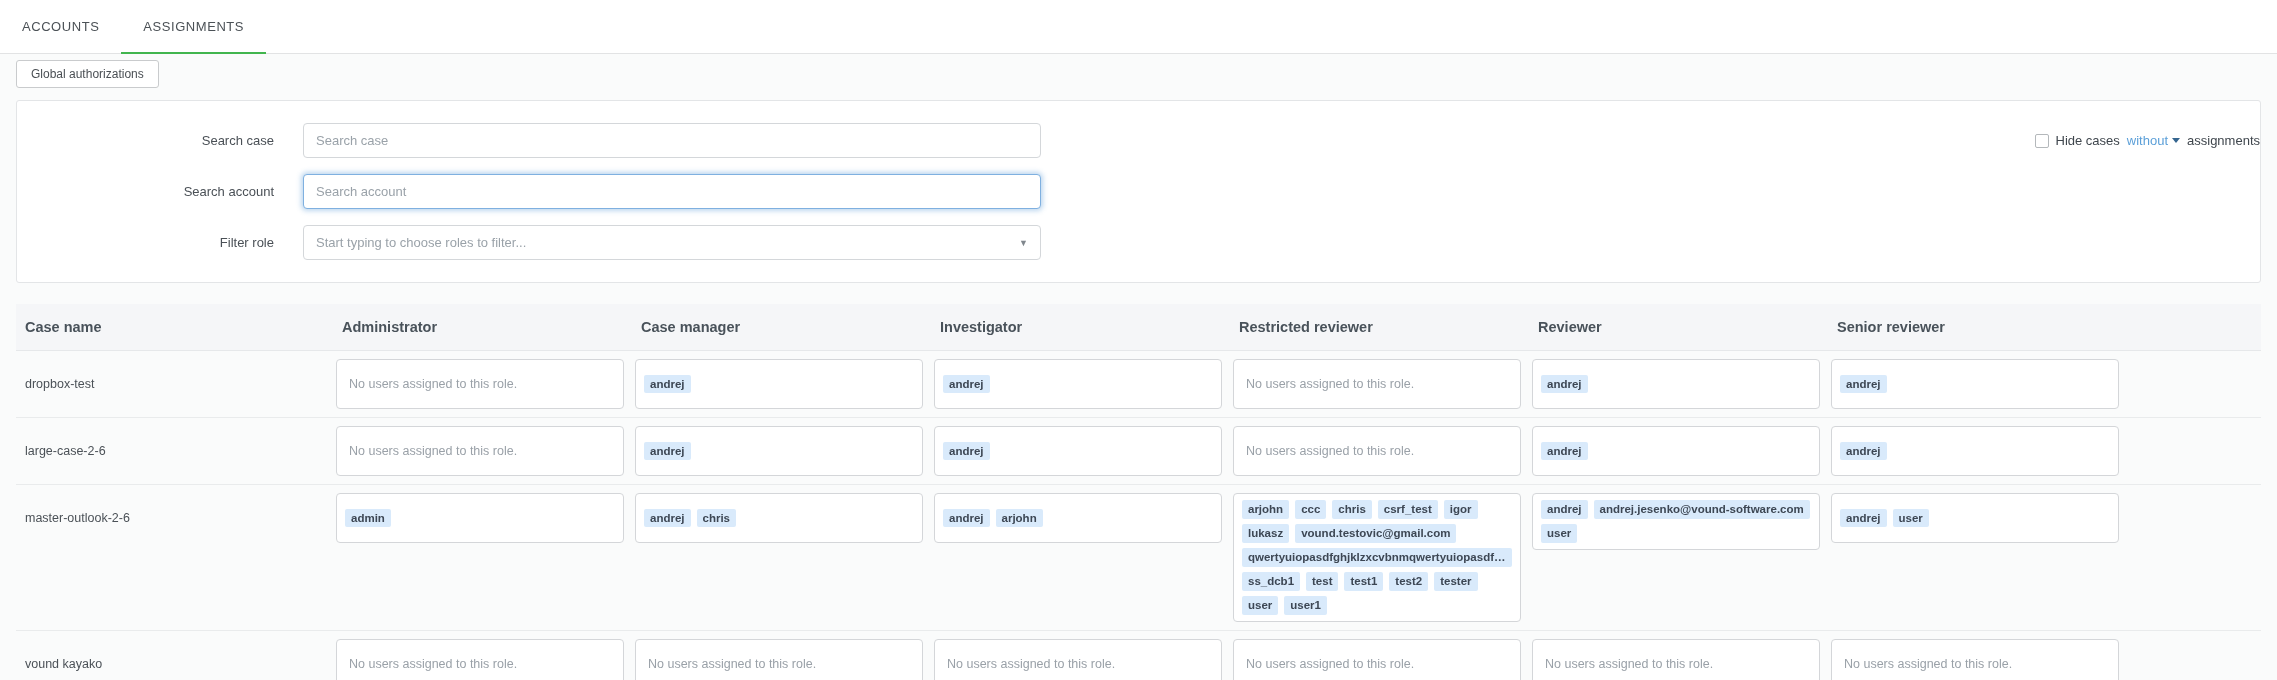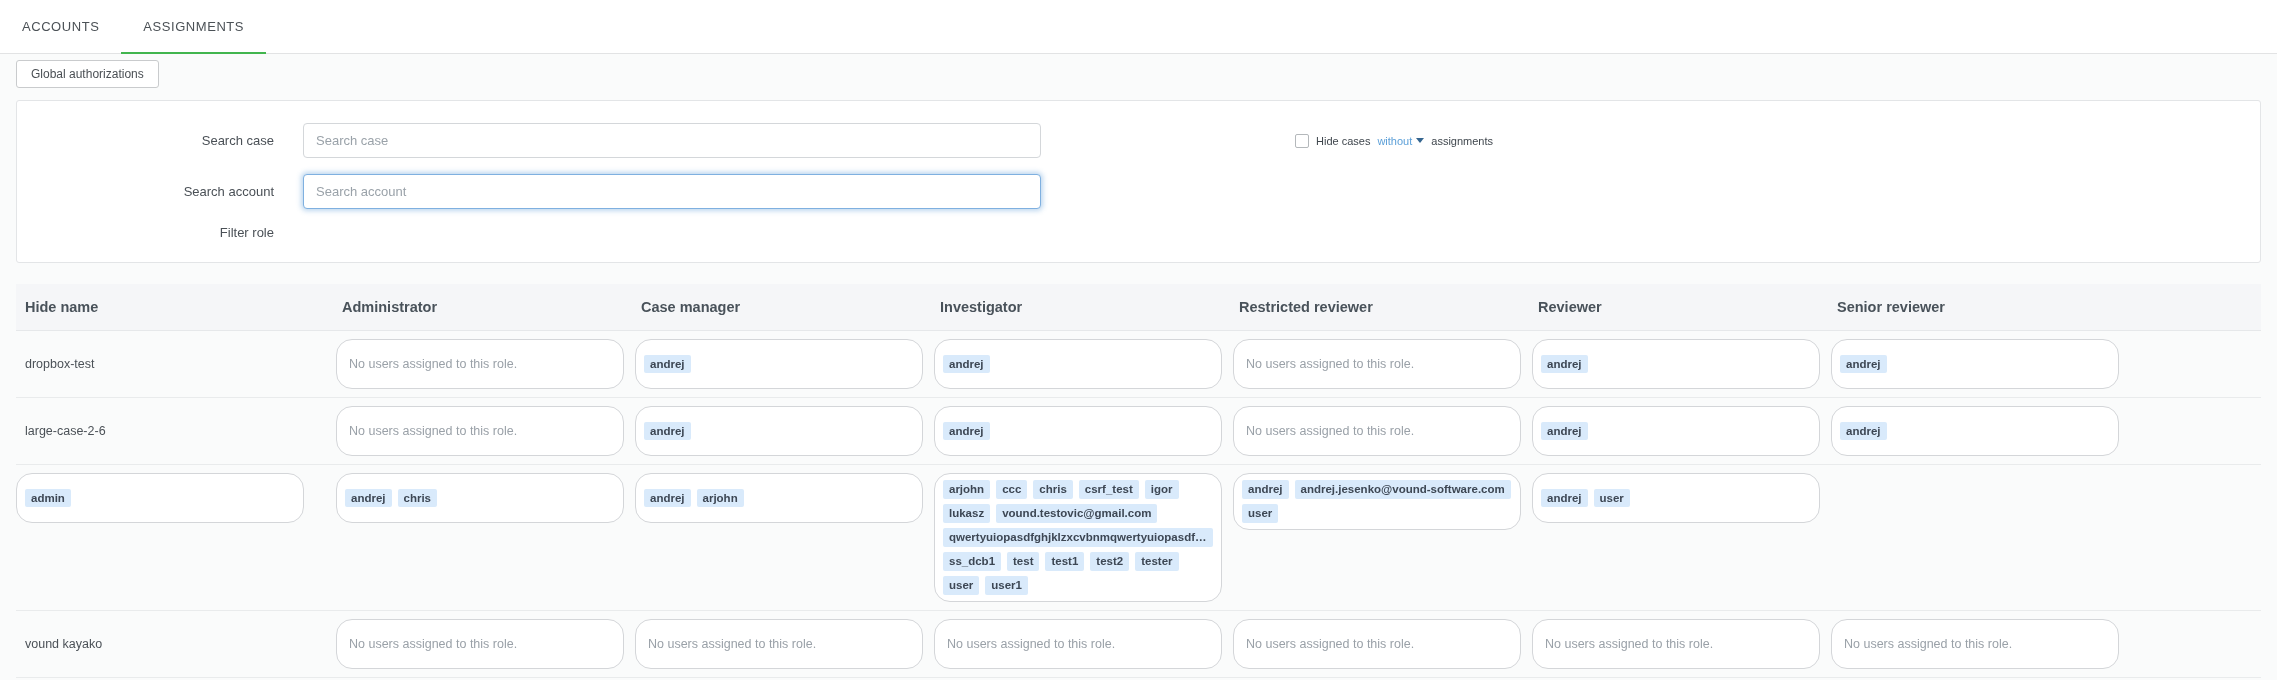--- a/index.html
+++ b/index.html
@@ -57,21 +57,21 @@
     box-shadow:0 0 5px 2px rgba(110,167,220,.45);
   }
   .f-select {
     display:flex; align-items:center; justify-content:space-between; cursor:pointer;
   }
   .f-select .ph-text { color:#9aa2a9; }
   .f-select .caret { font-size:9px; color:#80878d; }
 
   .hide-cases {
     display:flex; align-items:center; gap:7px;
-    margin-left:225px; font-size:11px; color:#3f464d; white-space:nowrap;
+    margin-left:225px; font-size:13px; color:#3f464d; white-space:nowrap;justify-content:flex-end;
   }
   .checkbox {
     width:14px; height:14px; background:#fff;
     border:1px solid #b4b8bb; border-radius:2px; cursor:pointer;
     flex:0 0 auto;
   }
   .hide-cases .link {
     color:var(--link-blue,#5b9fd8); cursor:pointer;
     display:inline-flex; align-items:center; gap:4px;
   }
@@ -99,21 +99,21 @@
   .t-hcell.first { padding-left:9px; }
   .t-row {
     padding:8px 0; border-bottom:1px solid #e9ebec; align-items:start;
   }
   .t-case {
     display:flex; align-items:center; height:50px;
     padding-left:9px; font-size:12.5px; color:#4b5157; white-space:nowrap;
   }
   .userbox {
     min-height:50px; width:288px;
-    background:#fff; border:1px solid #d4d6d9; border-radius:16px;
+    background:#fff; border:1px solid #d4d6d9; border-radius:4px;
     padding:6px 8px;
     display:flex; flex-wrap:wrap; gap:5px 6px;
     align-content:center; align-items:center;
     cursor:text;
   }
   .userbox .ph {
     padding-left:4px; font-size:12.5px; color:#9aa1a8; white-space:nowrap;
     overflow:hidden; text-overflow:ellipsis; max-width:100%;
   }
   .tag {
@@ -155,28 +155,32 @@
     </div>
 
     <div class="filter-row">
       <label class="f-label">Search account</label>
       <input class="f-input focused" type="text" placeholder="Search account" style="">
       <span></span>
     </div>
 
     <div class="filter-row">
       <label class="f-label">Filter role</label>
+      <div class="f-select">
+        <span class="ph-text">Start typing to choose roles to filter...</span>
+        <span class="caret">▼</span>
+      </div>
       <span></span>
     </div>
 
   </section>
 
   <section class="assign-table">
     <div class="t-header" id="thead">
-        <div class="t-hcell first">Hide name</div>
+        <div class="t-hcell first">Case name</div>
         <div class="t-hcell">Administrator</div>
         <div class="t-hcell">Case manager</div>
         <div class="t-hcell">Investigator</div>
         <div class="t-hcell">Restricted reviewer</div>
         <div class="t-hcell">Reviewer</div>
         <div class="t-hcell">Senior reviewer</div>
       </div>
     <div id="tbody">
         <div class="t-row">
           <div class="t-case">dropbox-test</div>
@@ -238,20 +242,21 @@
               <span class="tag">andrej</span>
             </div>
           </div>
           <div class="t-cell">
             <div class="userbox">
               <span class="tag">andrej</span>
             </div>
           </div>
         </div>
         <div class="t-row">
+          <div class="t-case">master-outlook-2-6</div>
           <div class="t-cell">
             <div class="userbox">
               <span class="tag">admin</span>
             </div>
           </div>
           <div class="t-cell">
             <div class="userbox">
               <span class="tag">andrej</span>
               <span class="tag">chris</span>
             </div>

